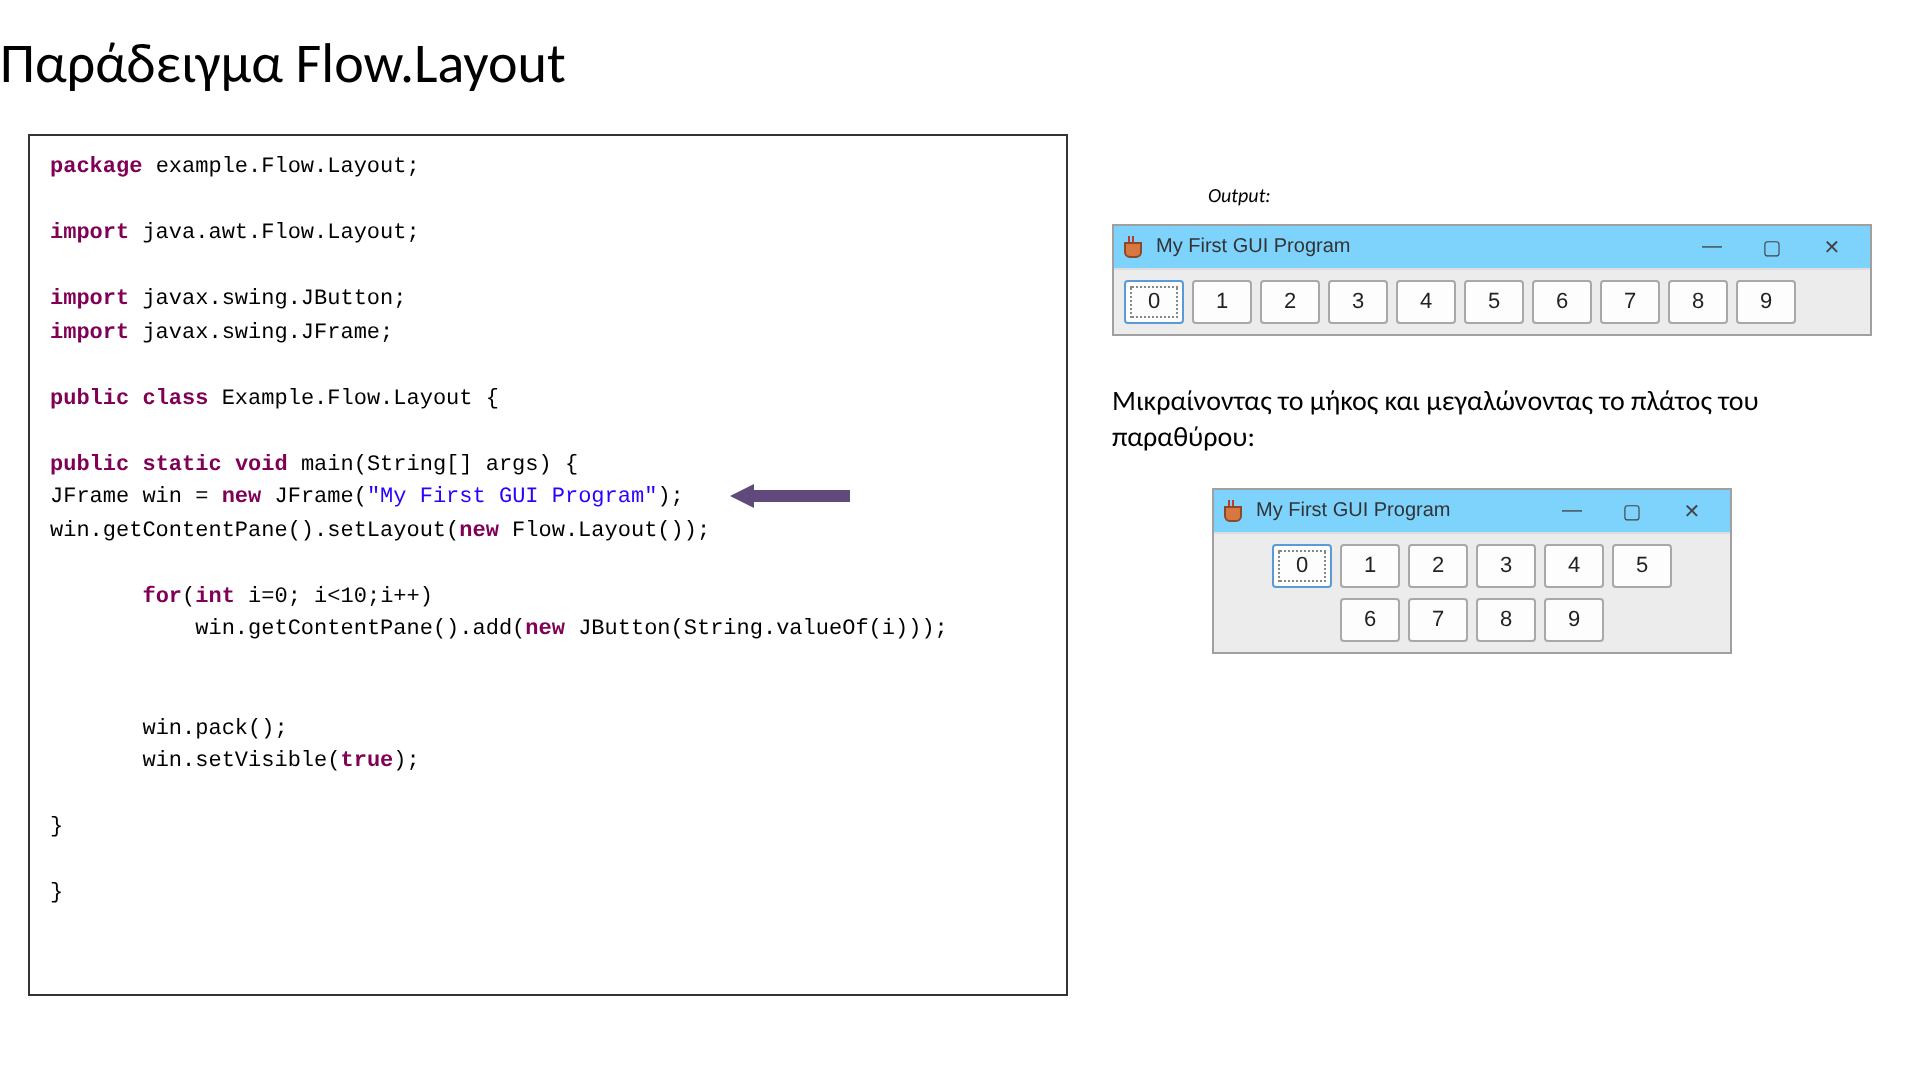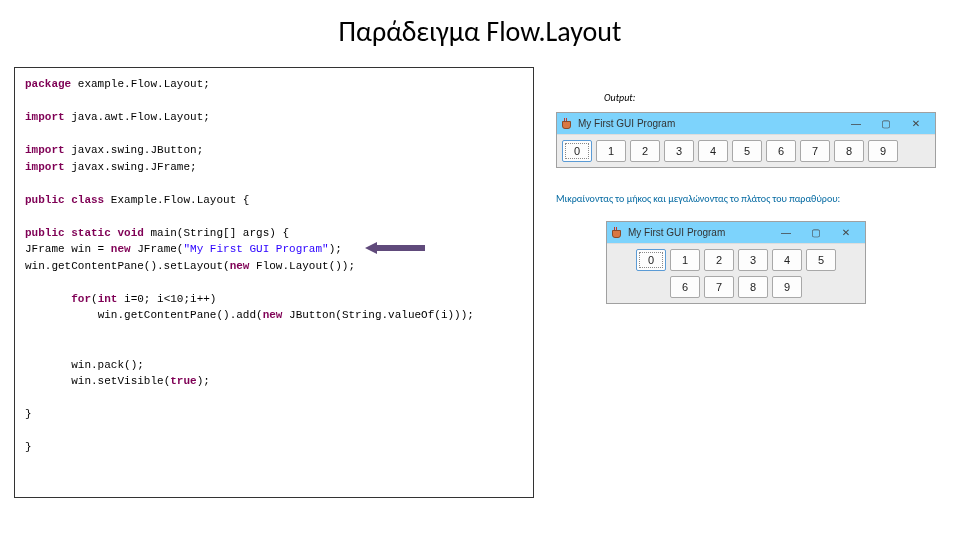--- a/index.html
+++ b/index.html
@@ -5,21 +5,21 @@
   * { box-sizing: border-box; margin: 0; padding: 0; }
   body {
     width: 960px; height: 540px;
     background: #fff;
     font-family: Calibri, Arial, sans-serif;
     position: relative;
     overflow: hidden;
   }
   .title {
     width: 100%;
-    text-align: center;
+    text-align: left;
     font-size: 28px;
     font-weight: 400;
     color: #000;
     padding-top: 14px;
     padding-bottom: 18px;
   }
   .content {
     display: flex;
     padding: 0 14px;
     gap: 22px;
@@ -107,22 +107,22 @@
     display:flex; align-items:center; justify-content:center;
     font-size:11px; color:#222;
     border-radius:2px;
   }
   .jbutton.focus {
     border:1px solid #5b9bd5;
     outline:1px dotted #888;
     outline-offset:-4px;
   }
   .note {
-    font-size: 10px;
-    color:#0369a1;
+    font-size: 14px;
+    color:#000000;
     margin-bottom: 16px;
     line-height: 1.3;
   }
 </style>
 </head>
 <body>
 
 <div class="title">Παράδειγμα Flow.Layout</div>
 
 <div class="content">

